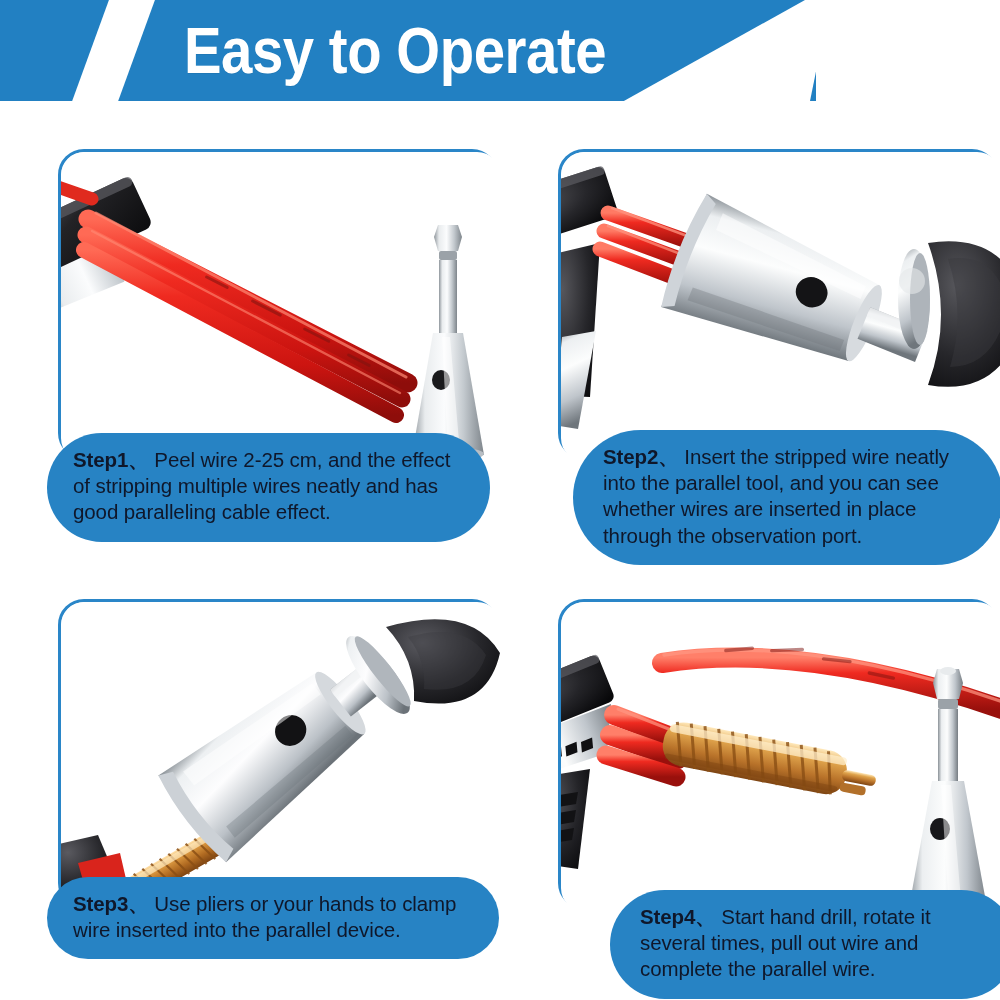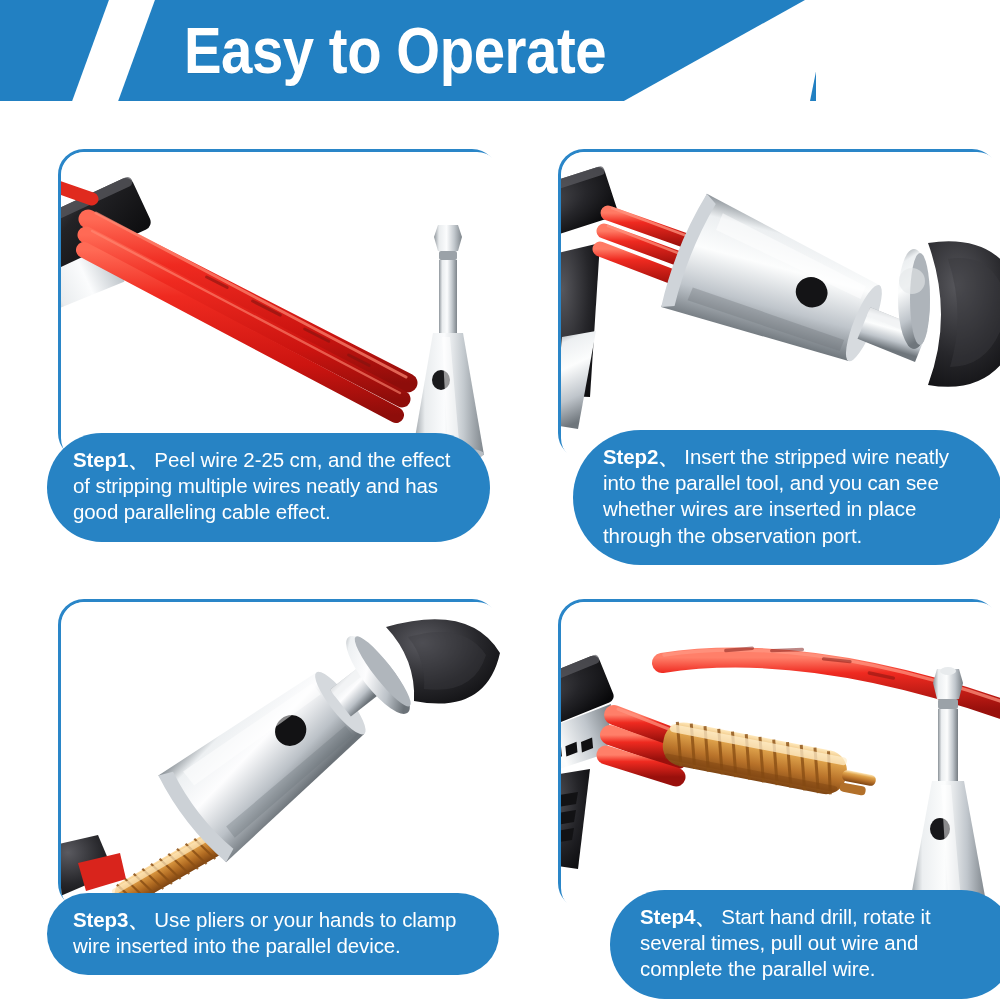--- a/index.html
+++ b/index.html
@@ -92,42 +92,42 @@
     width: 450px; height: 320px;
     border-radius: 26px;
     overflow: visible;
     pointer-events: none;
   }
 
   
   .caption {
     position: absolute;
     background: #2783c4;
-    color: #ffffff;
+    color: #0f172a;
     padding: 14px 26px 16px 26px;
     font-size: 20.5px;
     line-height: 1.28;
     letter-spacing: -0.1px;
   }
   .caption b { font-weight: bold; }
   .cap-text { display: inline; }
 
   #caption-1 {
     left: 47px; top: 332px;
     width: 443px;
     border-radius: 72px;
   }
   #caption-2 {
     left: 573px; top: 329px;
     width: 430px;
     border-radius: 80px;
     padding-left: 30px;
   }
   #caption-3 {
-    left: 47px; top: 792px;
+    left: 47px; top: 776px;
     width: 452px;
     border-radius: 60px;
   }
   #caption-4 {
     left: 610px; top: 789px;
     width: 406px;
     border-radius: 80px;
     padding-left: 30px;
   }
 

